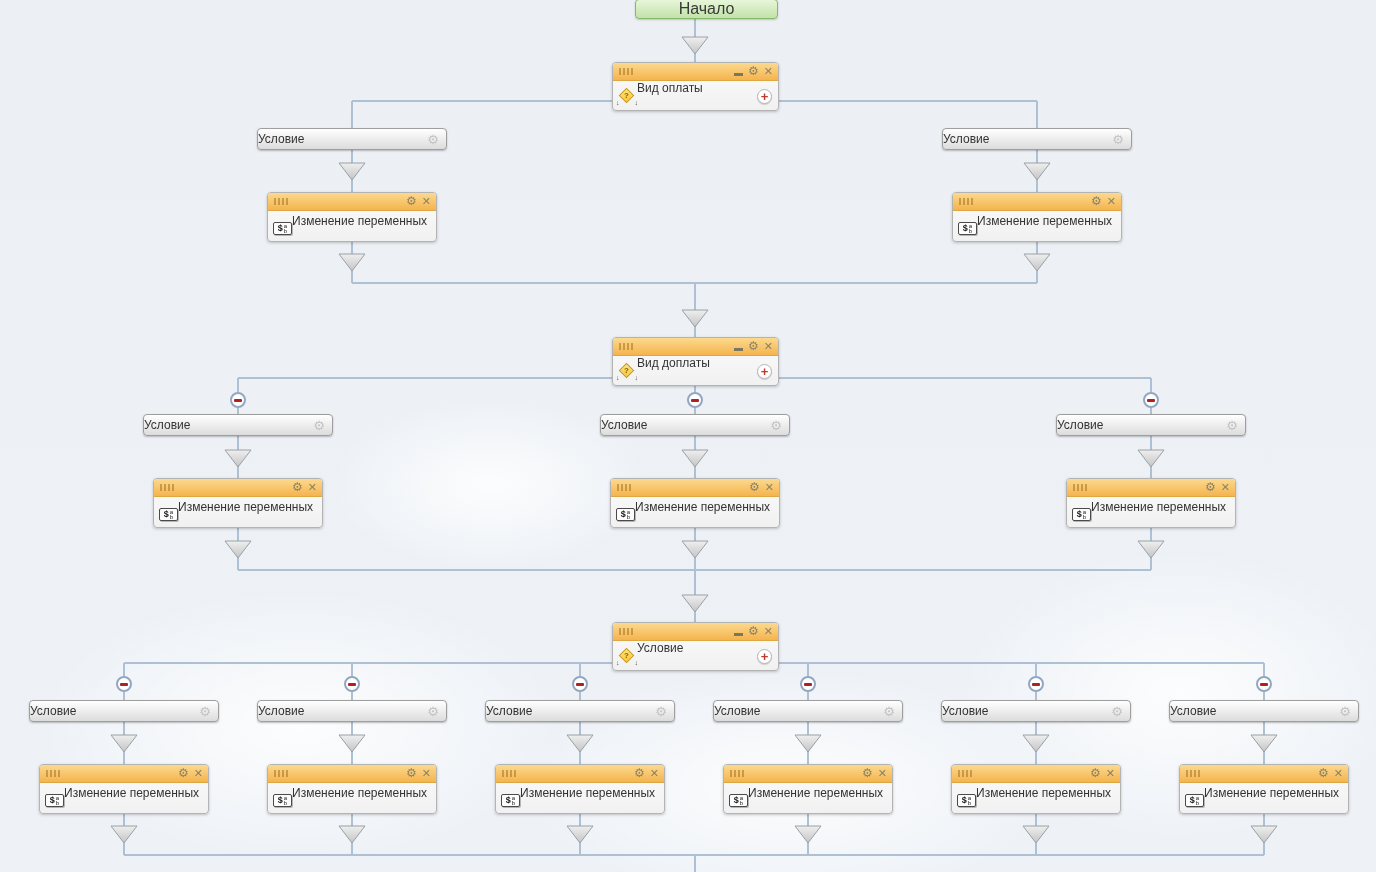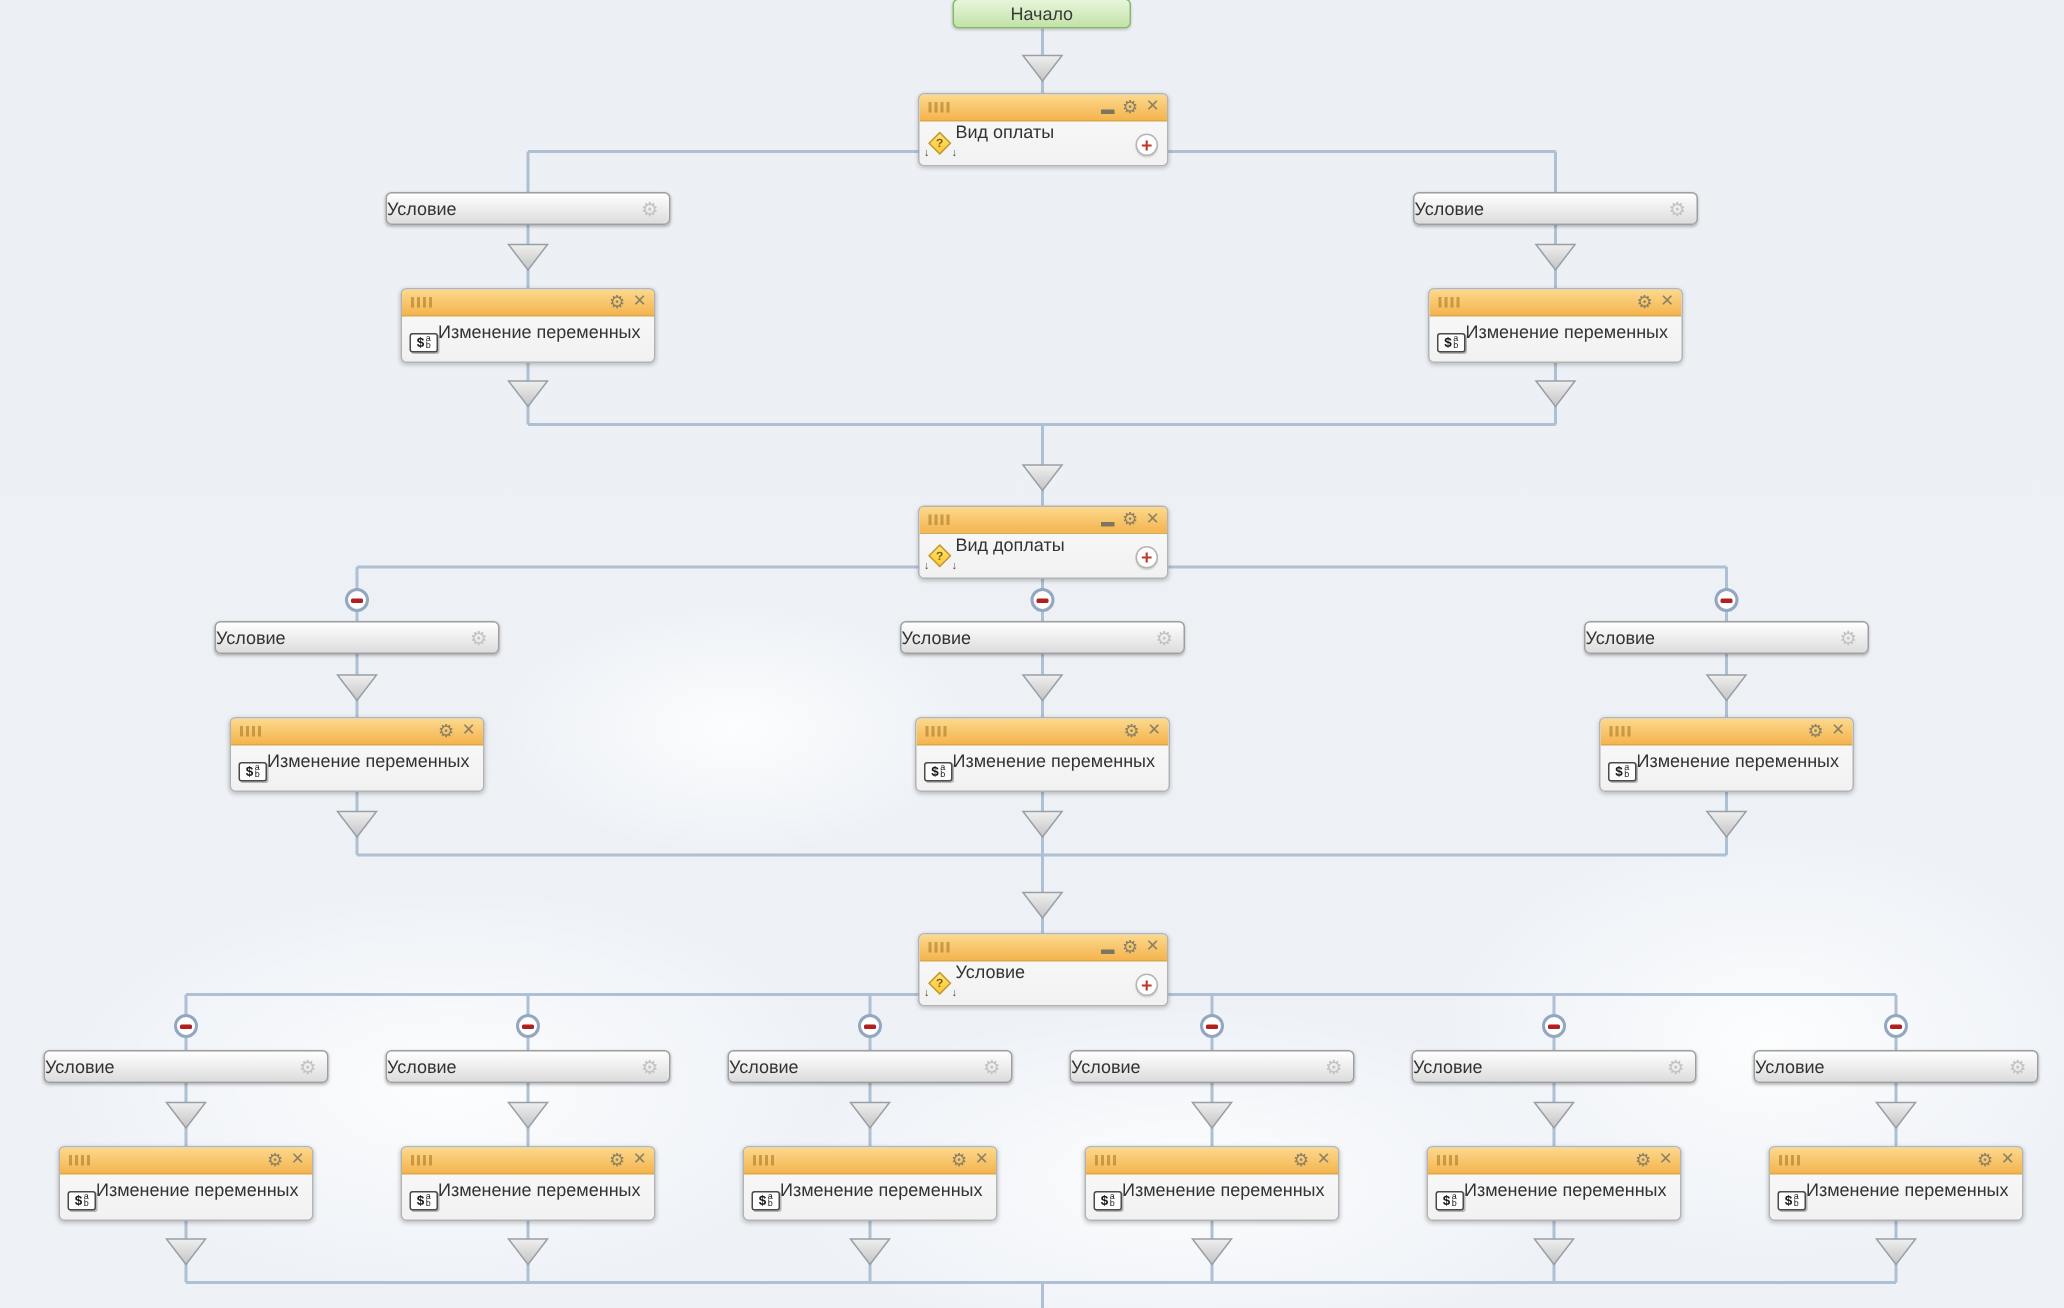--- a/index.html
+++ b/index.html
@@ -9,26 +9,26 @@
     background:linear-gradient(180deg,#ecf0f5 0%,#edf1f6 40%,#eef2f7 100%);
   }
   #canvas{position:relative;width:1376px;height:872px;}
   .cloud{position:absolute;pointer-events:none;z-index:0;
     background:radial-gradient(closest-side,rgba(255,255,255,.85),rgba(255,255,255,0));}
   #connectors{position:absolute;left:0;top:0;z-index:1;}
 
   
   .start{
     position:absolute;z-index:2;box-sizing:border-box;
-    width:119px;height:20px;top:-1px;left:635px;
+    width:143px;height:20px;top:-1px;left:635px;
     background:linear-gradient(180deg,#e7f6da,#c2e2a8);
     border:1px solid #86b86a;border-radius:4px;
     box-shadow:0 1px 2px rgba(0,0,0,.2);
     display:flex;align-items:center;justify-content:center;
-    font-size:12px;color:#3a3a3a;cursor:pointer;
+    font-size:16px;color:#3a3a3a;cursor:pointer;
   }
 
   
   .node{
     position:absolute;z-index:2;box-sizing:border-box;
     background:linear-gradient(180deg,#fbfbfb,#f1f1f1);
     border:1px solid #b3b3b3;border-radius:4px;
     box-shadow:0 1px 3px rgba(0,0,0,.22);
     overflow:hidden;
   }

